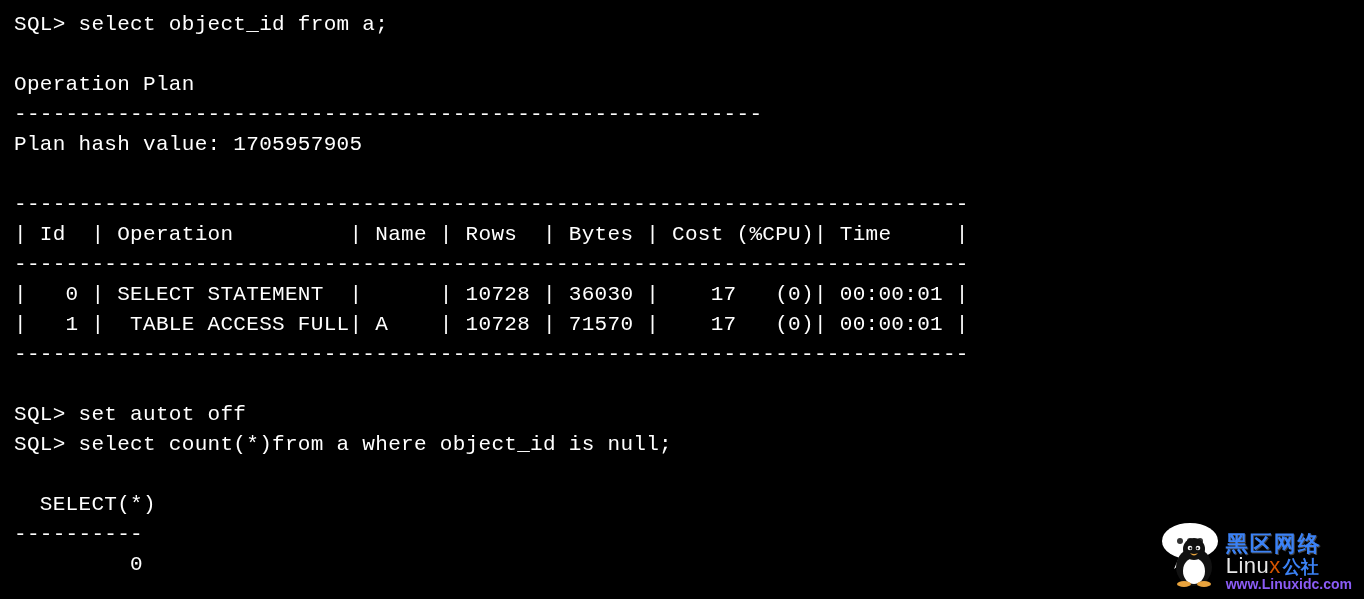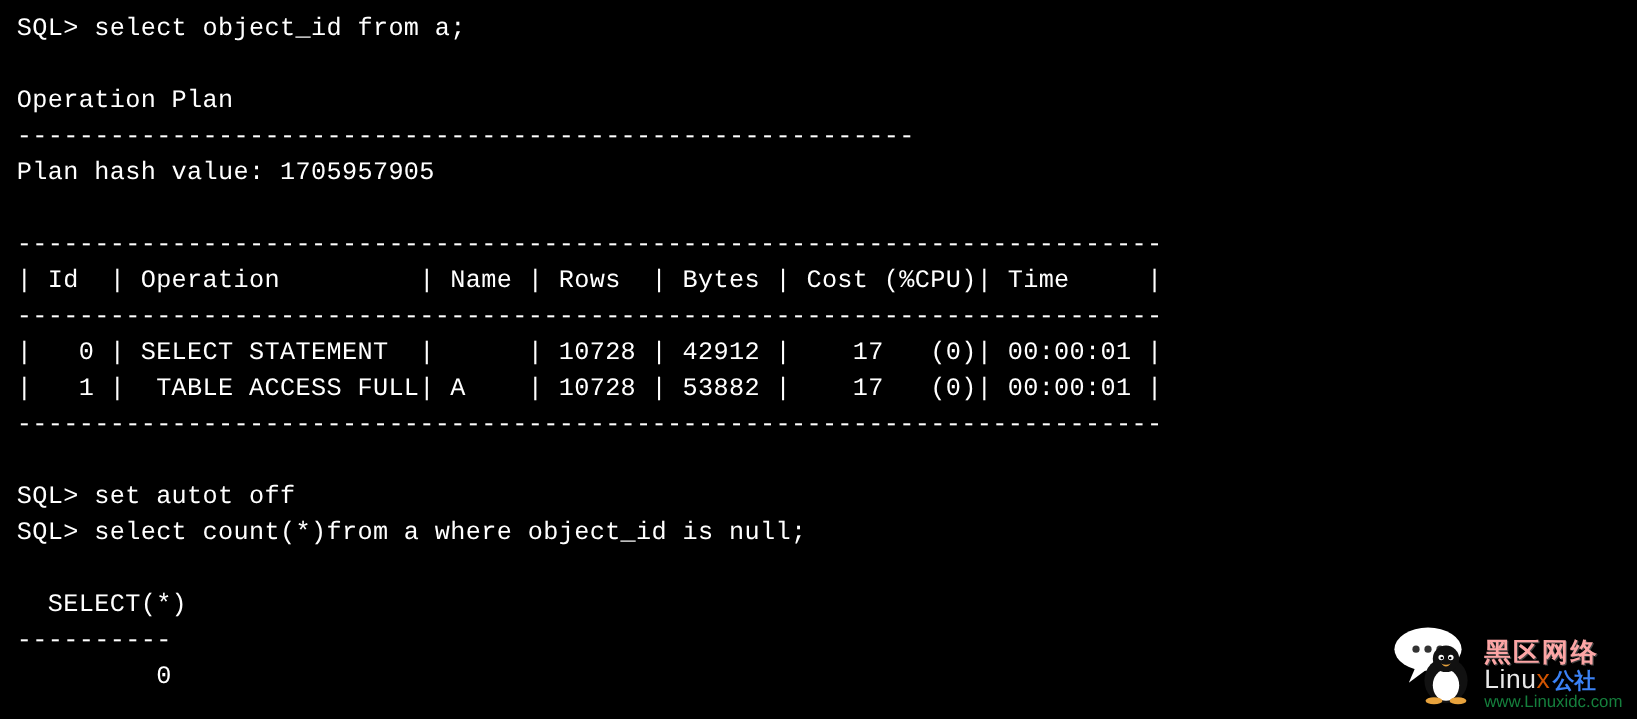--- a/index.html
+++ b/index.html
@@ -36,42 +36,42 @@
   }
   .watermark .txt {
     display: flex;
     flex-direction: column;
     align-items: flex-start;
     line-height: 1;
   }
   .watermark .ch {
     font-size: 22px;
     font-weight: bold;
-    color: #fca5a5;
+    color: #3b82f6;
     letter-spacing: 2px;
     text-shadow: 1px 1px 0 #444;
   }
   .watermark .en {
     font-size: 22px;
     font-weight: normal;
     color: #e8e8e8;
     letter-spacing: 0.5px;
   }
   .watermark .en .x {
     color: #d35400;
   }
   .watermark .gs {
     font-size: 18px;
     font-weight: bold;
     color: #3b82f6;
   }
   .watermark .url {
     font-size: 14px;
-    color: #15803d;
-    font-weight: normal;
+    color: #8b5cf6;
+    font-weight: bold;
   }
   svg.bubble {
     position: absolute;
     right: 140px;
     bottom: 28px;
     width: 64px;
     height: 50px;
   }
 </style>
 </head>
@@ -79,22 +79,22 @@
 
 <div class="terminal"><span>SQL&gt; select object_id from a;</span>
 <span></span>
 <span>Operation Plan</span>
 <span>----------------------------------------------------------</span>
 <span>Plan hash value: 1705957905</span>
 <span></span>
 <span>--------------------------------------------------------------------------</span>
 <span>| Id  | Operation         | Name | Rows  | Bytes | Cost (%CPU)| Time     |</span>
 <span>--------------------------------------------------------------------------</span>
-<span>|   0 | SELECT STATEMENT  |      | 10728 | 42912 |    17   (0)| 00:00:01 |</span>
-<span>|   1 |  TABLE ACCESS FULL| A    | 10728 | 53882 |    17   (0)| 00:00:01 |</span>
+<span>|   0 | SELECT STATEMENT  |      | 10728 | 36030 |    17   (0)| 00:00:01 |</span>
+<span>|   1 |  TABLE ACCESS FULL| A    | 10728 | 71570 |    17   (0)| 00:00:01 |</span>
 <span>--------------------------------------------------------------------------</span>
 <span></span>
 <span>SQL&gt; set autot off</span>
 <span>SQL&gt; select count(*)from a where object_id is null;</span>
 <span></span>
 <span>  SELECT(*)</span>
 <span>----------</span>
 <span>         0</span></div>
 
 <svg class="bubble" viewBox="0 0 64 50">

